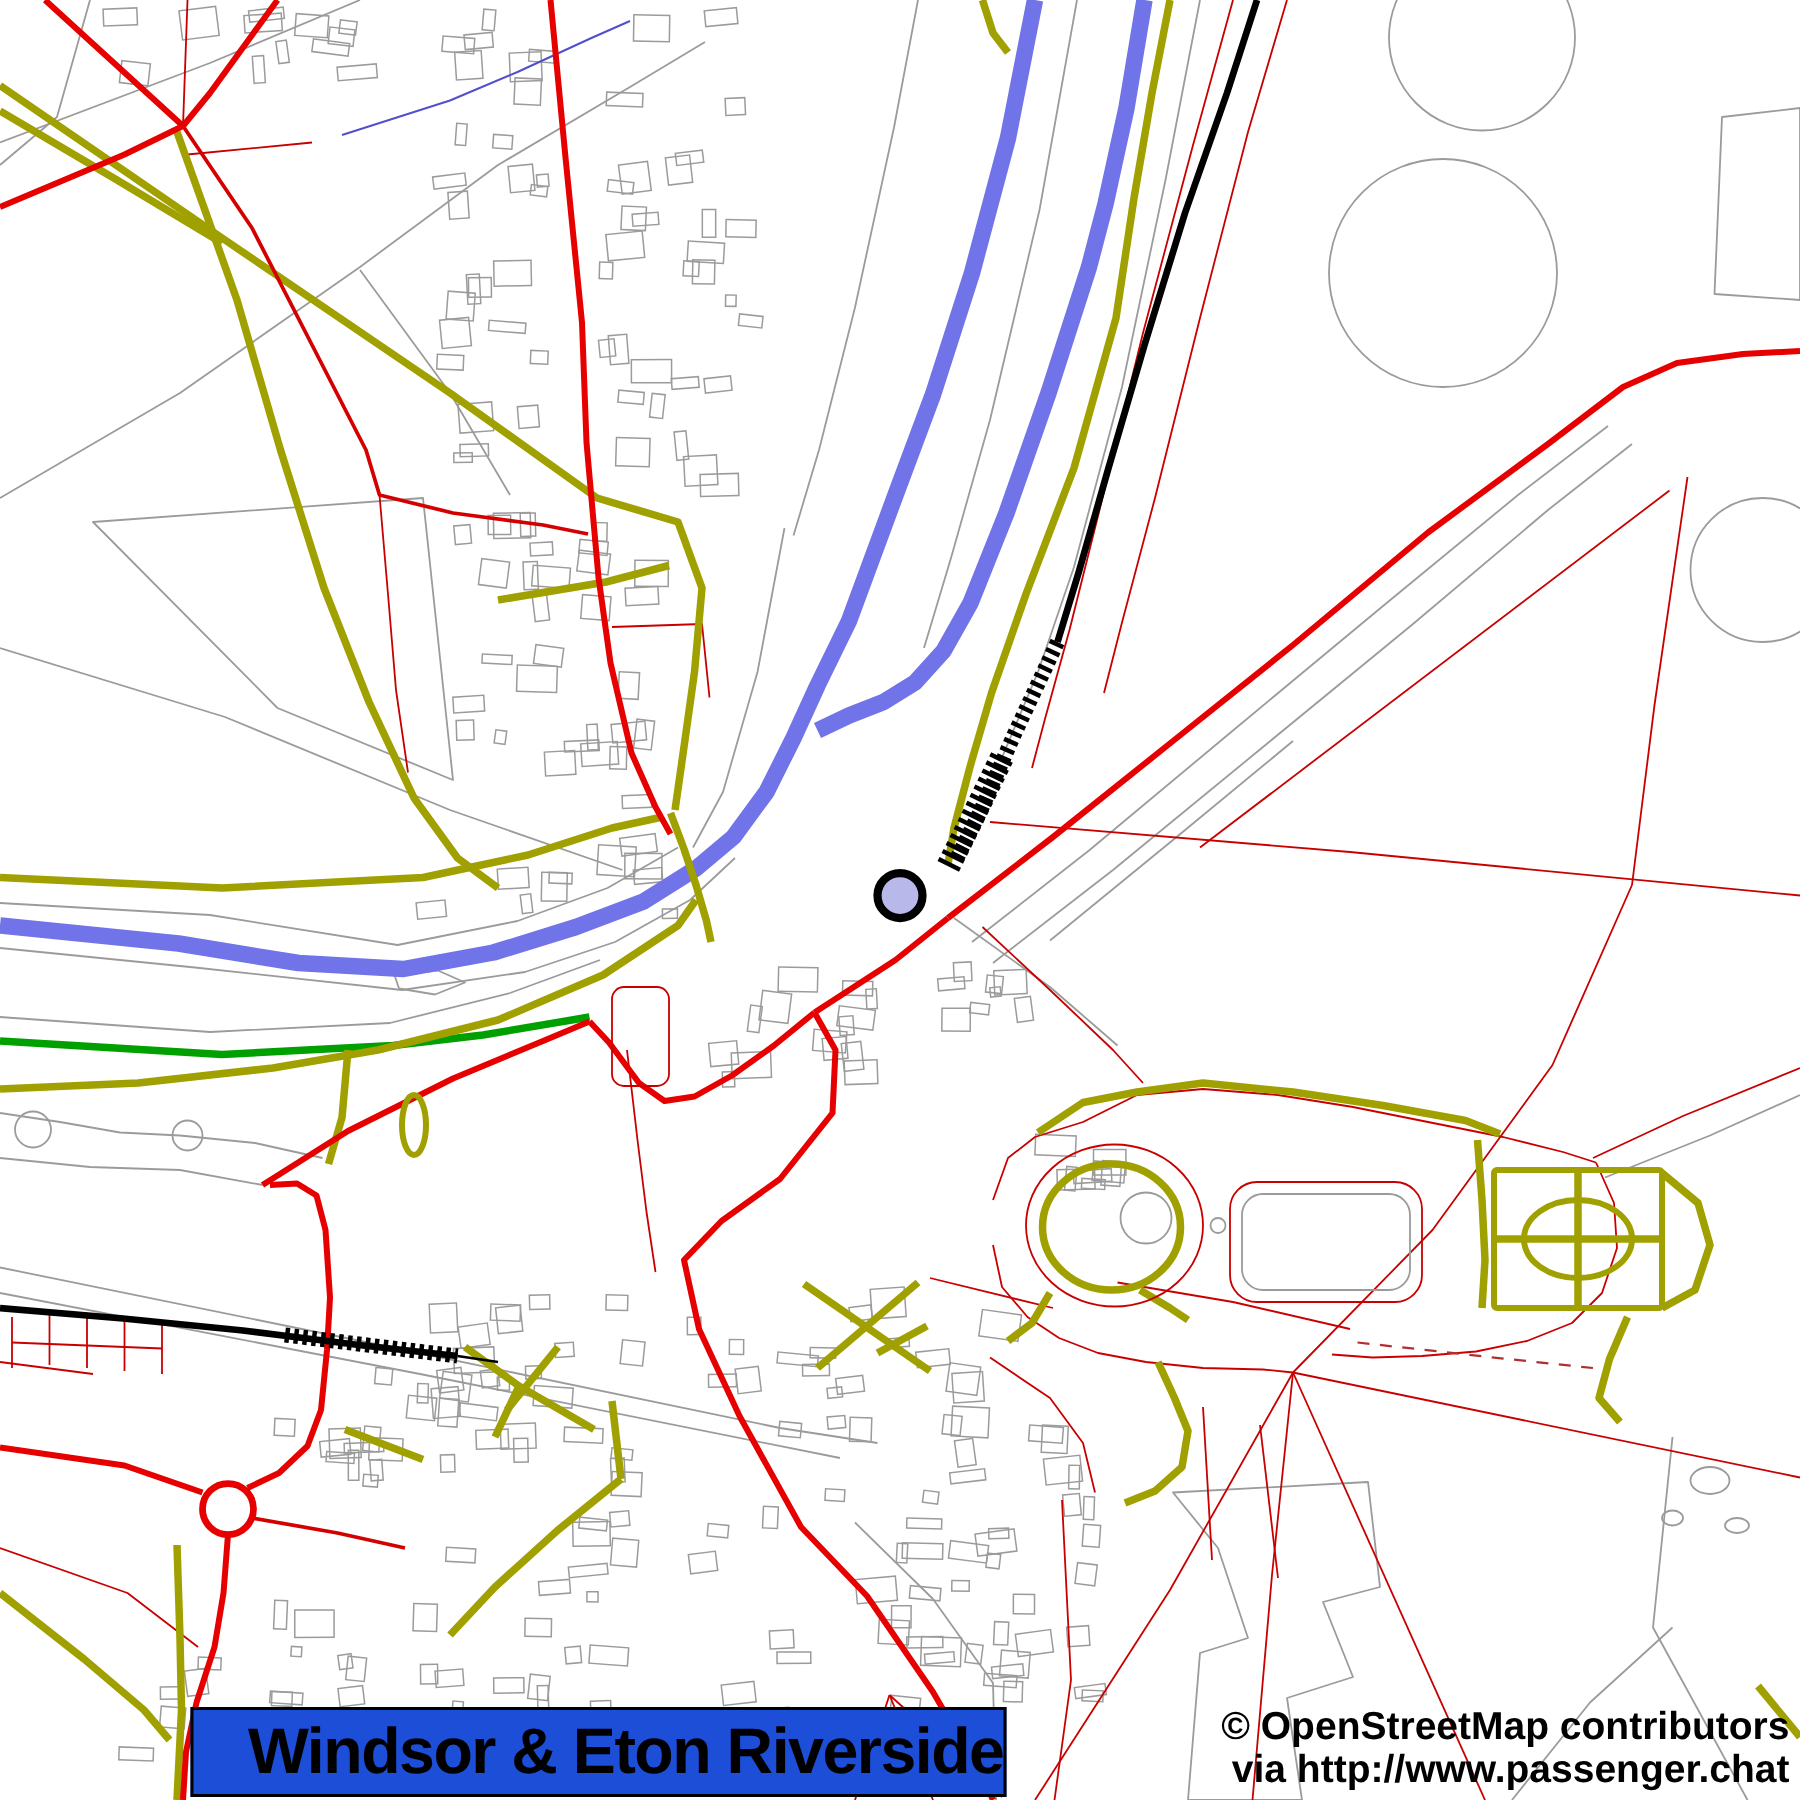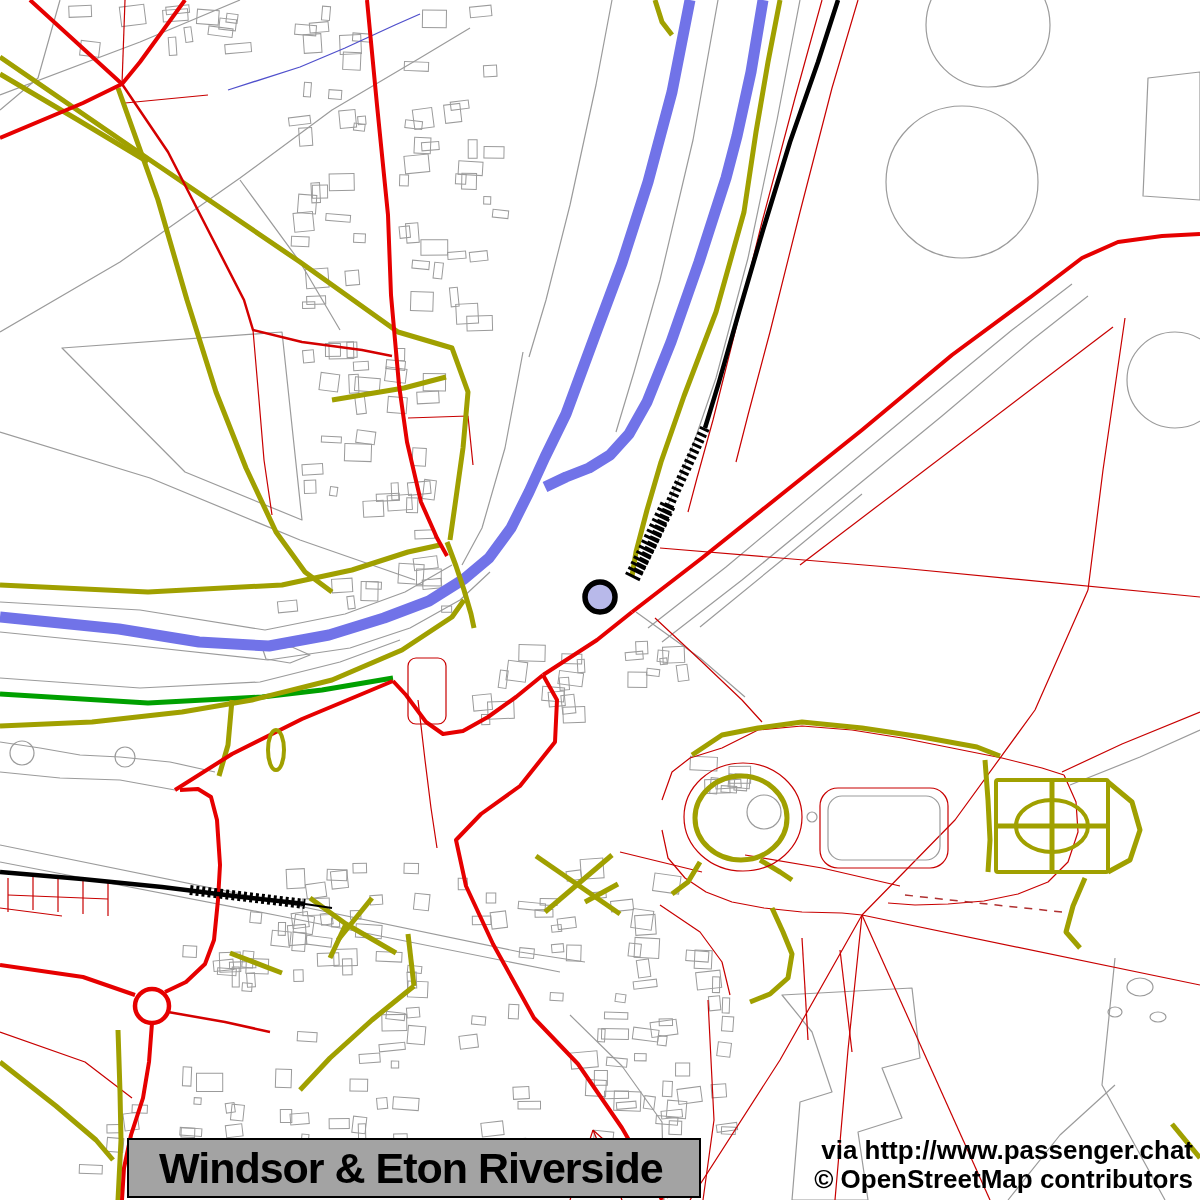--- a/index.html
+++ b/index.html
@@ -1,22 +1,22 @@
 <!DOCTYPE html>
 <html><head>
 <meta charset="utf-8">
 <style>
   html,body{margin:0;padding:0;background:#fff;}
   #map-root{position:relative;width:1200px;height:1200px;background:#ffffff;overflow:hidden;
             font-family:"Liberation Sans", sans-serif;}
   #map-canvas{position:absolute;left:0;top:0;width:1200px;height:1200px;}
   #title-box{position:absolute;left:127px;top:1138px;width:540px;height:56px;
-             background:#a3a3a3;border:2px solid #000;box-sizing:content-box;
-             text-align:left;line-height:56px;font-size:43px;font-weight:bold;
-             letter-spacing:-1px;color:#000;white-space:nowrap;padding-left:30px;}
+             background:#1d4ed8;border:2px solid #000;box-sizing:content-box;
+             text-align:right;line-height:56px;font-size:43px;font-weight:bold;
+             letter-spacing:-1px;color:#000;white-space:nowrap;}
   #attribution{position:absolute;right:7px;top:1136px;text-align:right;
                font-size:26px;font-weight:bold;color:#000;line-height:29px;}
 </style>
 </head>
 <body>
 
 <div id="map-root">
   <svg id="map-canvas" xmlns="http://www.w3.org/2000/svg" viewBox="0 0 1200 1200" style="background: rgb(255, 255, 255);">
       <rect x="304.5" y="82.2" width="7.0" height="14.3" fill="none" stroke="#9b9b9b" stroke-width="1" transform="rotate(4.4 304.5 82.2)"></rect>
       <rect x="344.9" y="271.2" width="13.6" height="14.5" fill="none" stroke="#9b9b9b" stroke-width="1" transform="rotate(-4.7 344.9 271.2)"></rect>
@@ -440,16 +440,16 @@
       <rect x="996" y="780" width="112" height="92" rx="2" fill="none" stroke="#a0a000" stroke-width="4"></rect>
       <circle cx="152" cy="1006" r="17" fill="none" stroke="#e60000" stroke-width="4.5"></circle>
       <circle cx="600" cy="597" r="15" fill="#b8b9ea" stroke="#000000" stroke-width="5.5"></circle>
     </svg>
 
   <div id="title-box">
     <span>Windsor &amp; Eton Riverside</span>
   </div>
 
   <div id="attribution">
+    <div>© OpenStreetMap contributors</div>
     <div>via http://www.passenger.chat</div>
-    <div>© OpenStreetMap contributors</div>
   </div>
 </div>
 
 </body></html>

